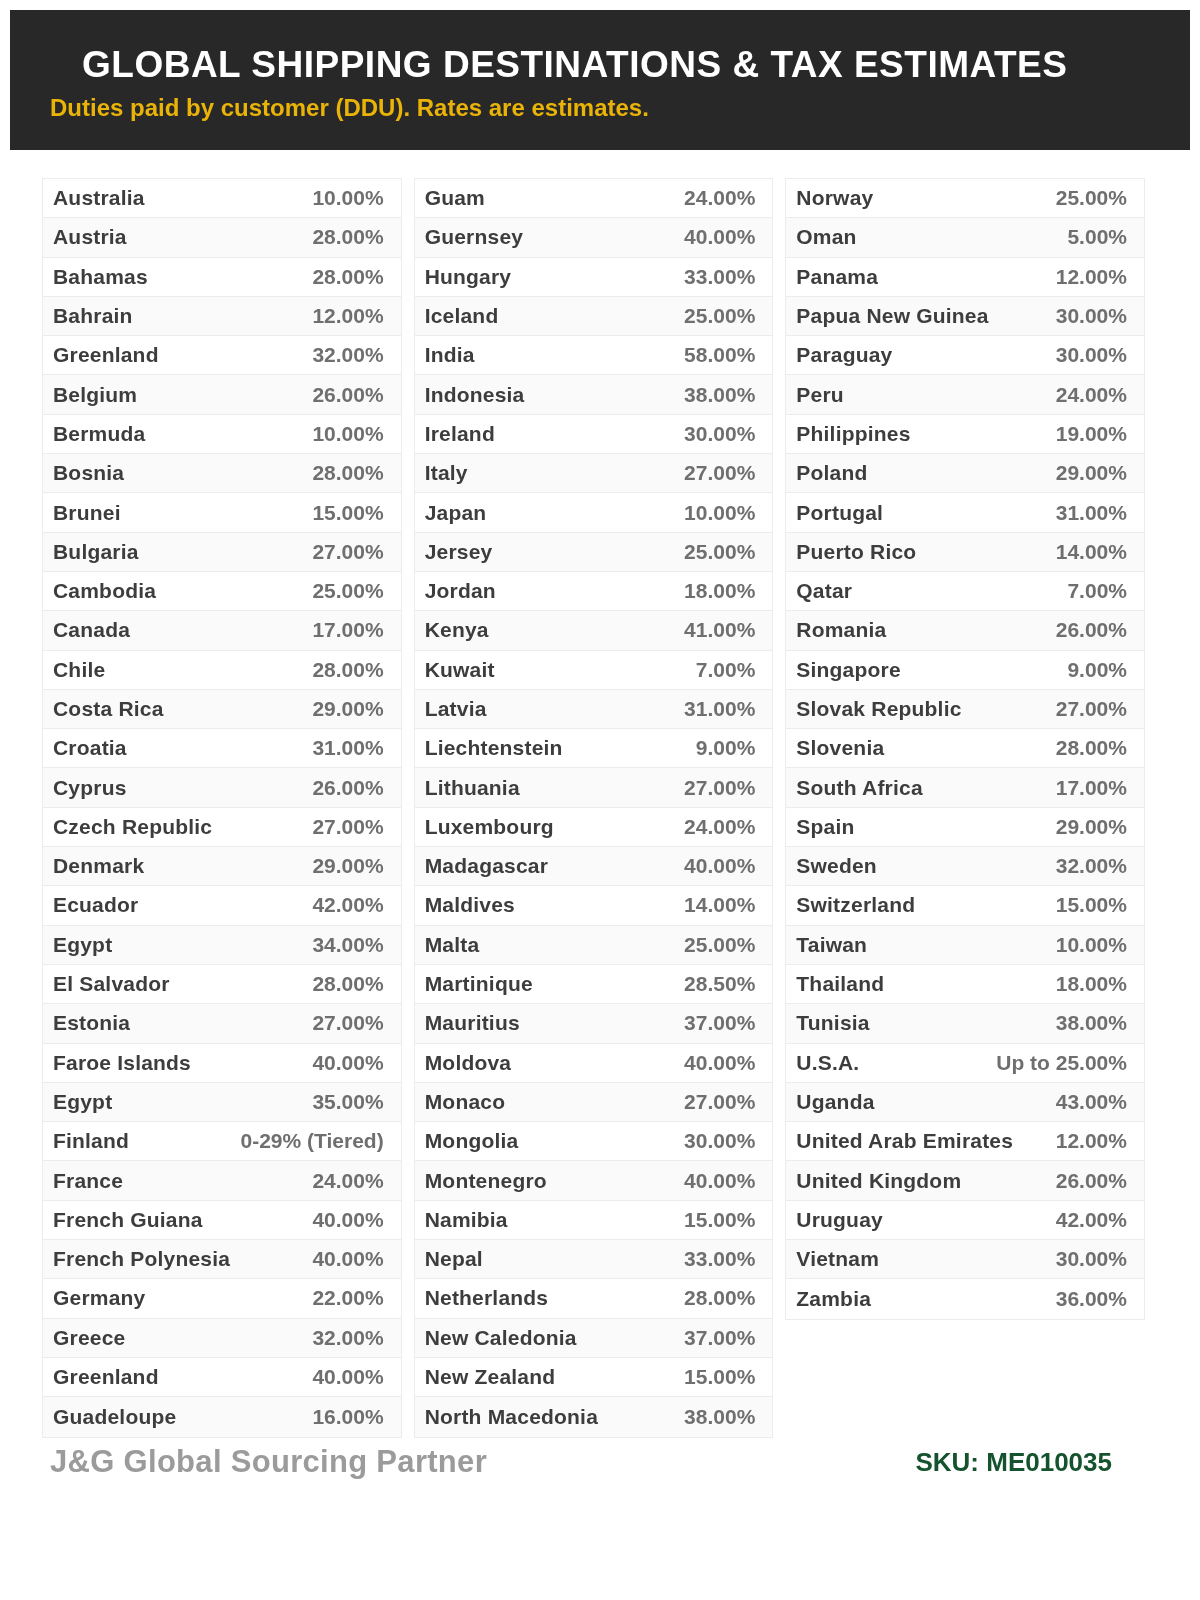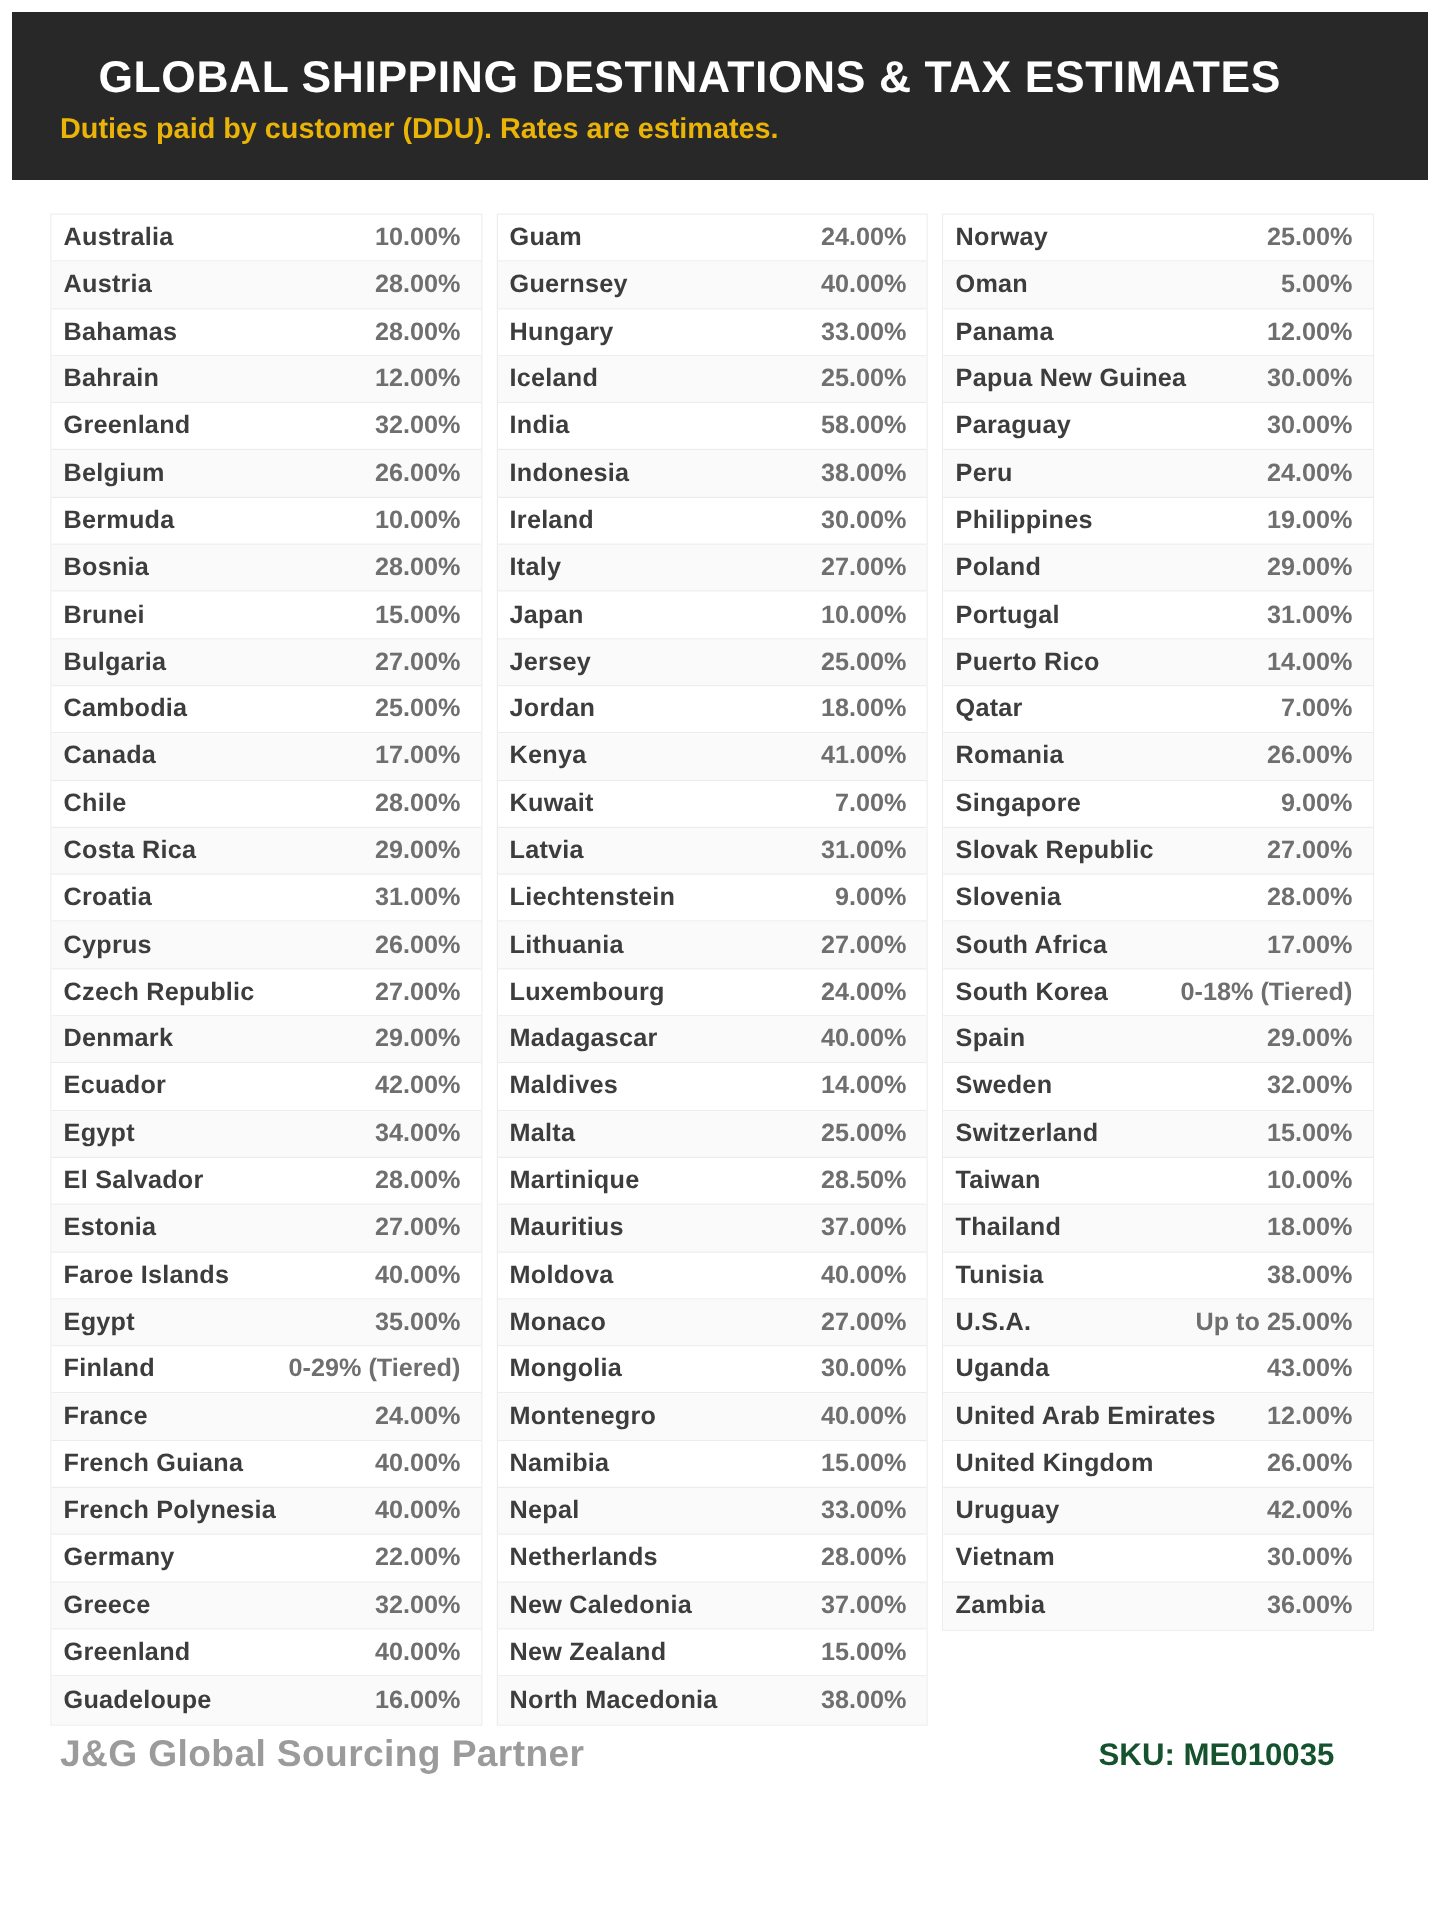--- a/index.html
+++ b/index.html
@@ -416,24 +416,20 @@
       </div>
       <div class="row">
         <span class="country">Slovenia</span>
         <span class="rate">28.00%</span>
       </div>
       <div class="row">
         <span class="country">South Africa</span>
         <span class="rate">17.00%</span>
       </div>
       <div class="row">
-        <span class="country">South Korea</span>
-        <span class="rate">0-18% (Tiered)</span>
-      </div>
-      <div class="row">
         <span class="country">Spain</span>
         <span class="rate">29.00%</span>
       </div>
       <div class="row">
         <span class="country">Sweden</span>
         <span class="rate">32.00%</span>
       </div>
       <div class="row">
         <span class="country">Switzerland</span>
         <span class="rate">15.00%</span>

